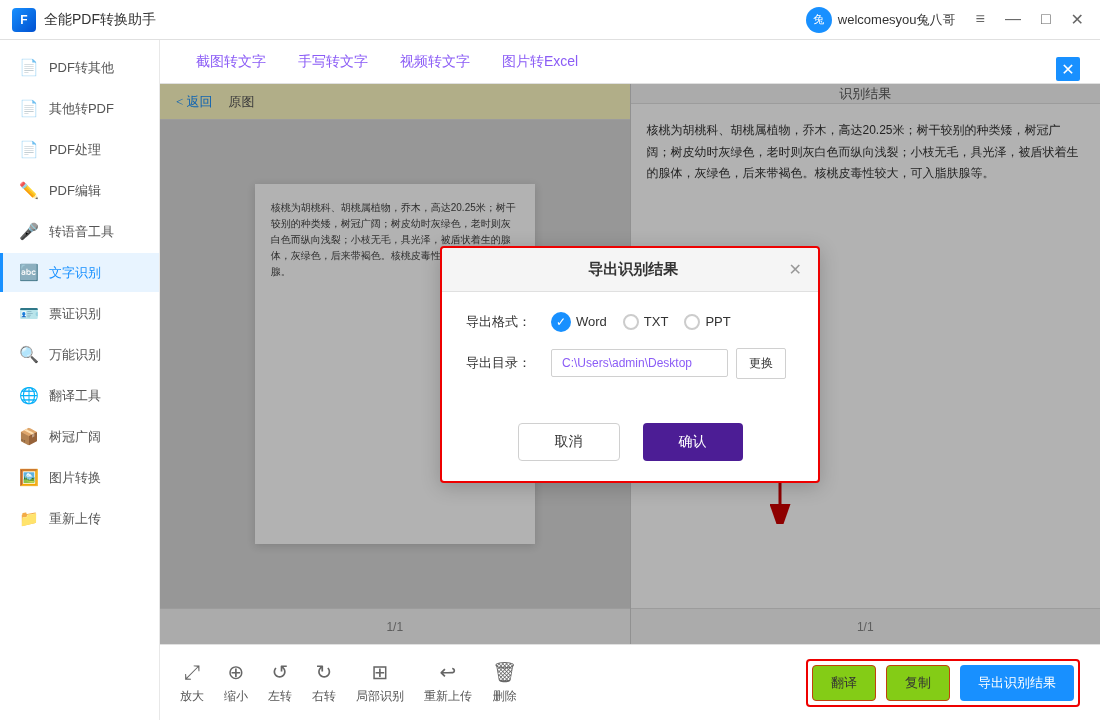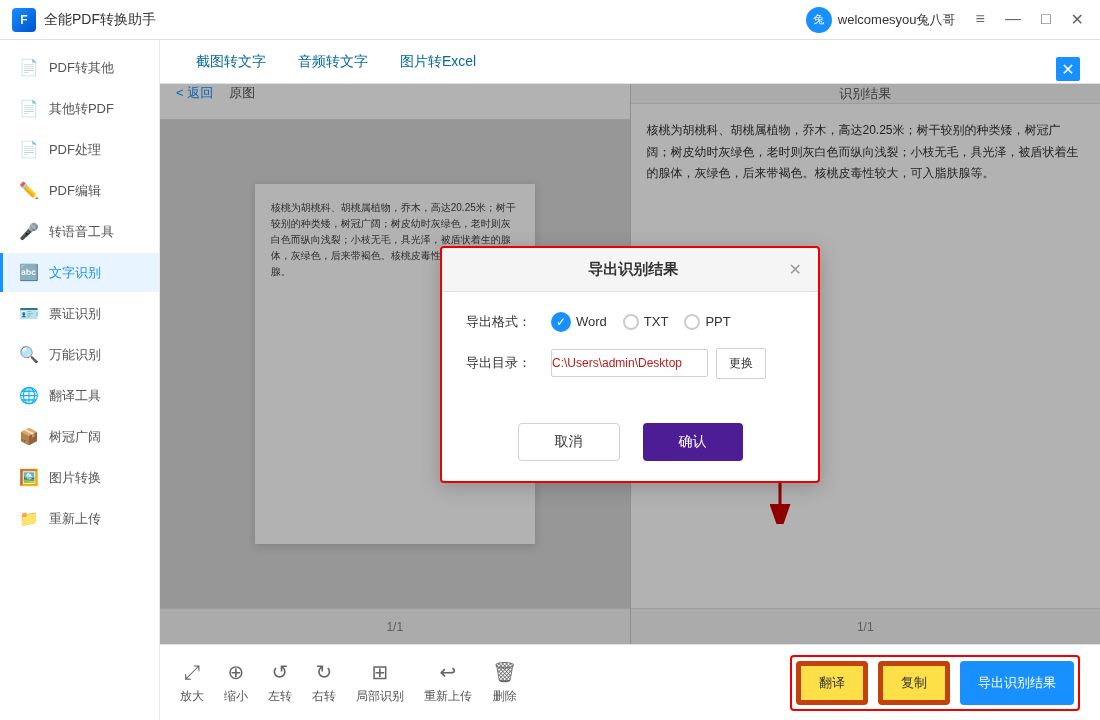--- a/index.html
+++ b/index.html
@@ -70,21 +70,21 @@
       background: #fff;
       display: flex;
       align-items: flex-end;
       padding: 0 20px;
       border-bottom: 1px solid #e0e0e0;
       gap: 0;
     }
     .tab {
       padding: 10px 16px;
       font-size: 14px;
-      color: #0369a1;
+      color: #8b5cf6;
       cursor: pointer;
       border-bottom: 2px solid transparent;
       white-space: nowrap;
     }
     .tab.active {
       color: #1890ff;
       border-bottom: 2px solid #1890ff;
       font-weight: 500;
     }
     .tab-close-area {
@@ -113,27 +113,29 @@
     
     .panel-left {
       flex: 1;
       background: #e8e8e8;
       display: flex;
       flex-direction: column;
       border-right: 1px solid #d0d0d0;
     }
     .panel-header {
       height: 36px;
-      background: #ffffff;
-      display: flex;
+      background: #fef9c3;
+      display: flex;
+      align-items: center;
       padding: 0 16px;
       border-bottom: 1px solid #e0e0e0;
       font-size: 13px;
       color: #555;
       gap: 16px;
+      font-family: Liberation Serif, serif;
     }
     .panel-header .back-btn {
       color: #1890ff;
       cursor: pointer;
       font-size: 13px;
     }
     .panel-content {
       flex: 1;
       display: flex;
       align-items: center;
@@ -224,22 +226,22 @@
       cursor: pointer;
       color: #555;
       font-size: 12px;
     }
     .tool-icon {
       font-size: 20px;
       color: #666;
     }
     .btn-secondary {
       padding: 8px 18px;
-      border: 5px solid #c2410c;
-      background: #fde047;
+      border: 1px solid #c2410c;
+      background: #84cc16;
       border-radius: 4px;
       font-size: 13px;
       cursor: pointer;
       color: #333;
     }
     .btn-primary {
       padding: 8px 18px;
       border: none;
       background: #1890ff;
       border-radius: 4px;
@@ -322,23 +324,23 @@
       width: 20px; height: 20px; border-radius: 50%;
       background: #1890ff;
       display: flex; align-items: center; justify-content: center;
       color: #fff; font-size: 12px;
     }
     .dir-row { display: flex; align-items: center; gap: 8px; }
     .dir-input {
       flex: 1;
       border: 1px solid #d0d0d0;
       border-radius: 2px;
-      padding: 6px 0;
+      padding: 6px 10px;
       font-size: 12px;
-      color: #b91c1c;
+      color: #8b5cf6;
       outline: none;
     }
     .change-btn {
       padding: 6px 12px;
       border: 1px solid #d0d0d0;
       background: #fff;
       border-radius: 2px;
       font-size: 12px;
       cursor: pointer;
       color: #333;
@@ -442,21 +444,22 @@
     <div class="sidebar-item">
       <span class="sidebar-icon">📁</span>
       <span>重新上传</span>
     </div>
   </div>
 
   <div class="content">
 
     <div class="tabbar">
       <div class="tab">截图转文字</div>
-      <div class="tab">音频转文字</div>
+      <div class="tab">手写转文字</div>
+      <div class="tab">视频转文字</div>
       <div class="tab">图片转Excel</div>
       <div class="tab-close-area">
         <button class="tab-close-btn">✕</button>
       </div>
     </div>
 
     <div class="workspace">
 
       <div class="panel-left">
         <div class="panel-header">

